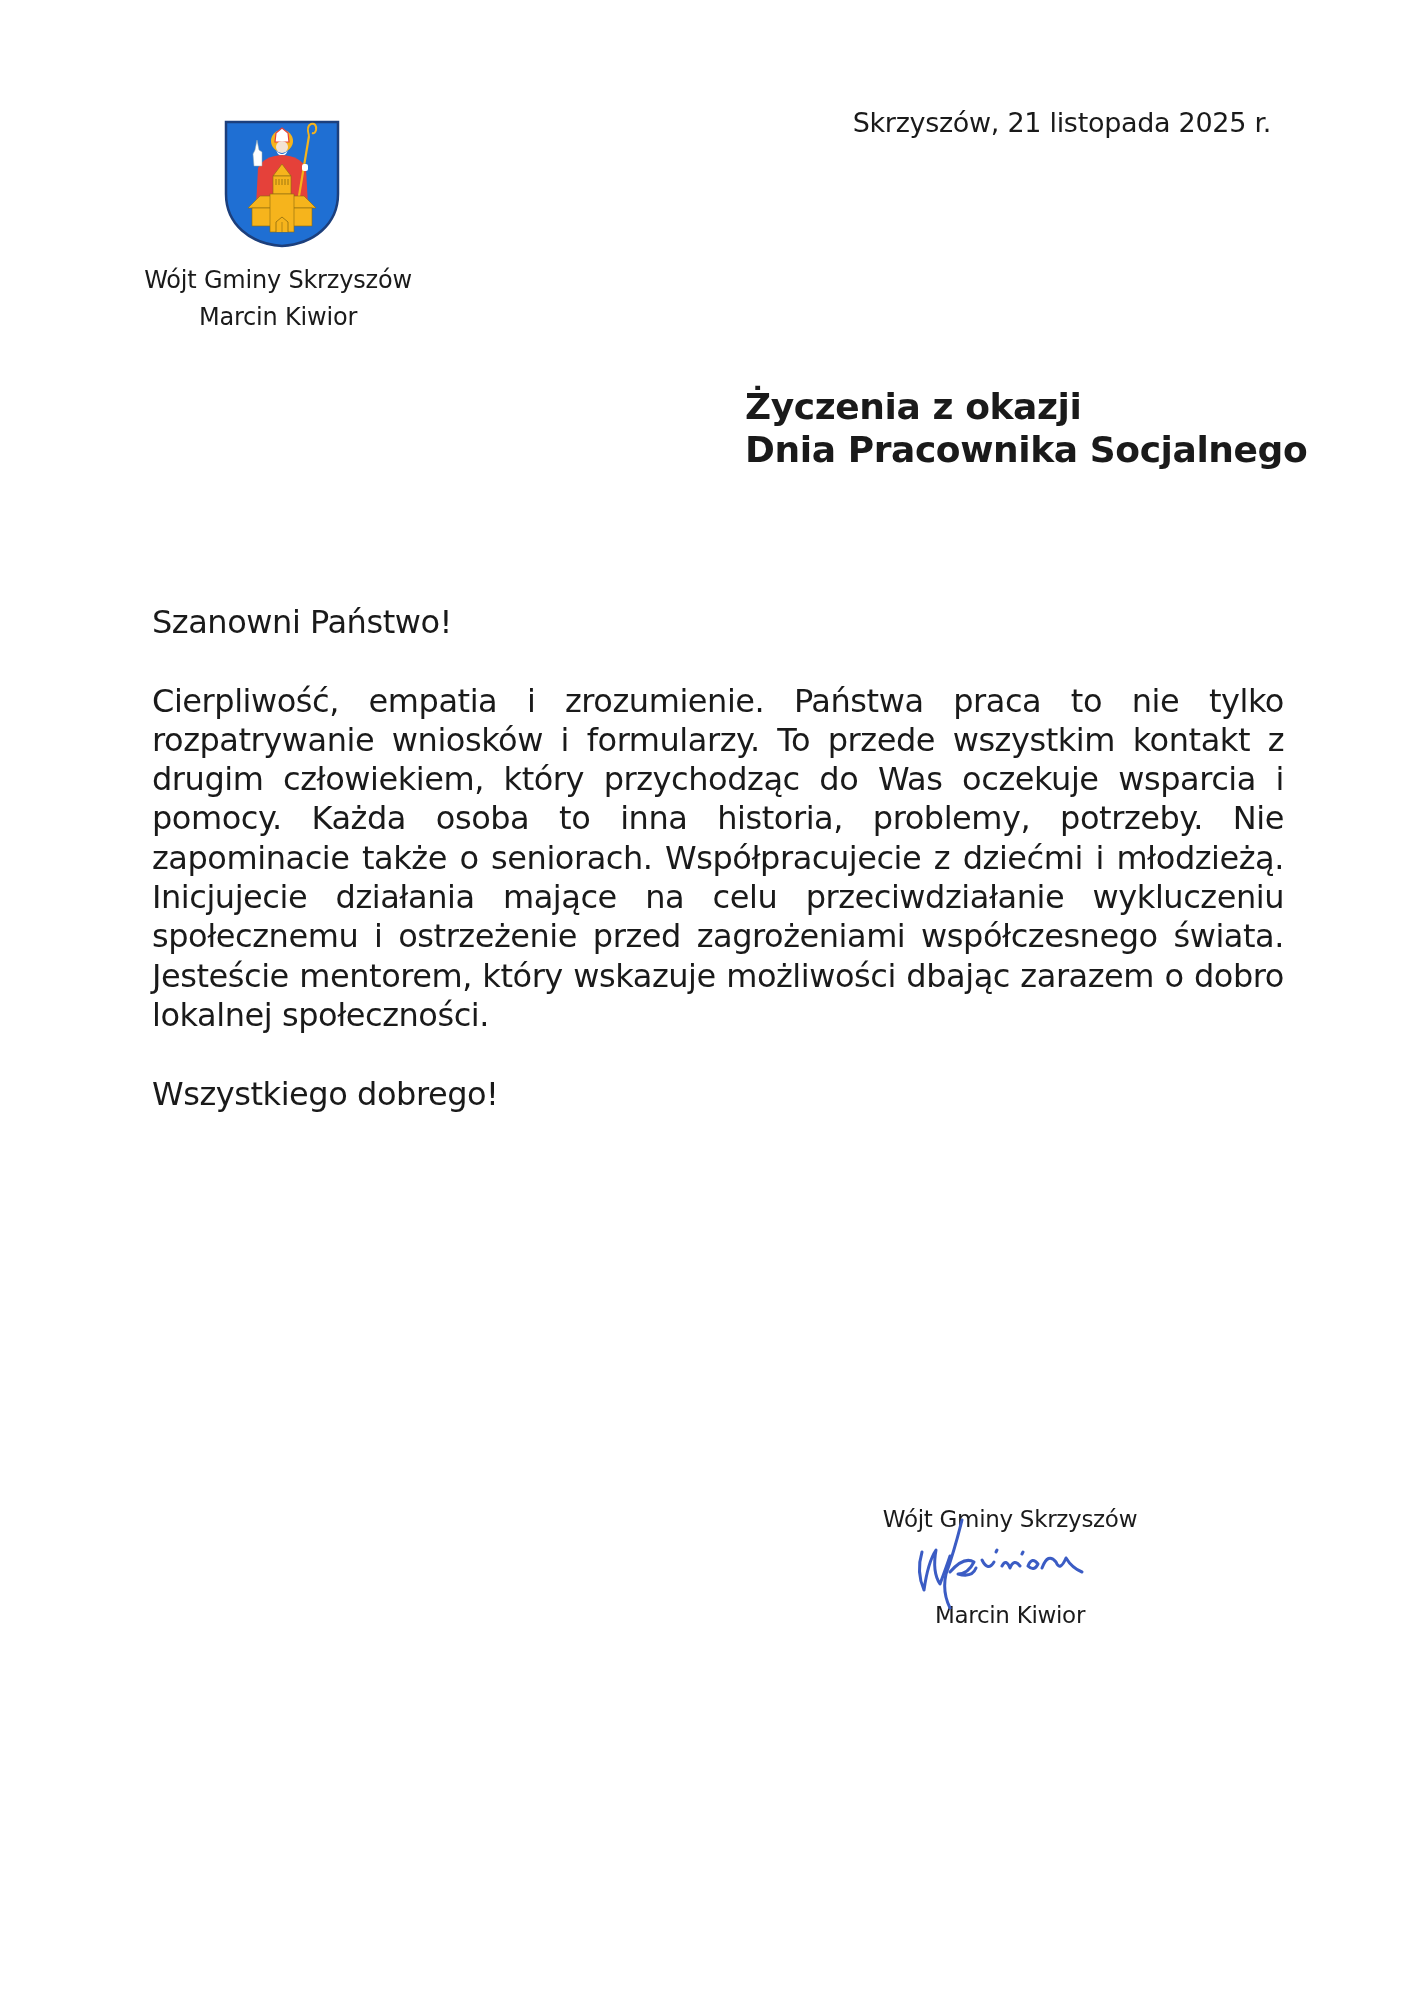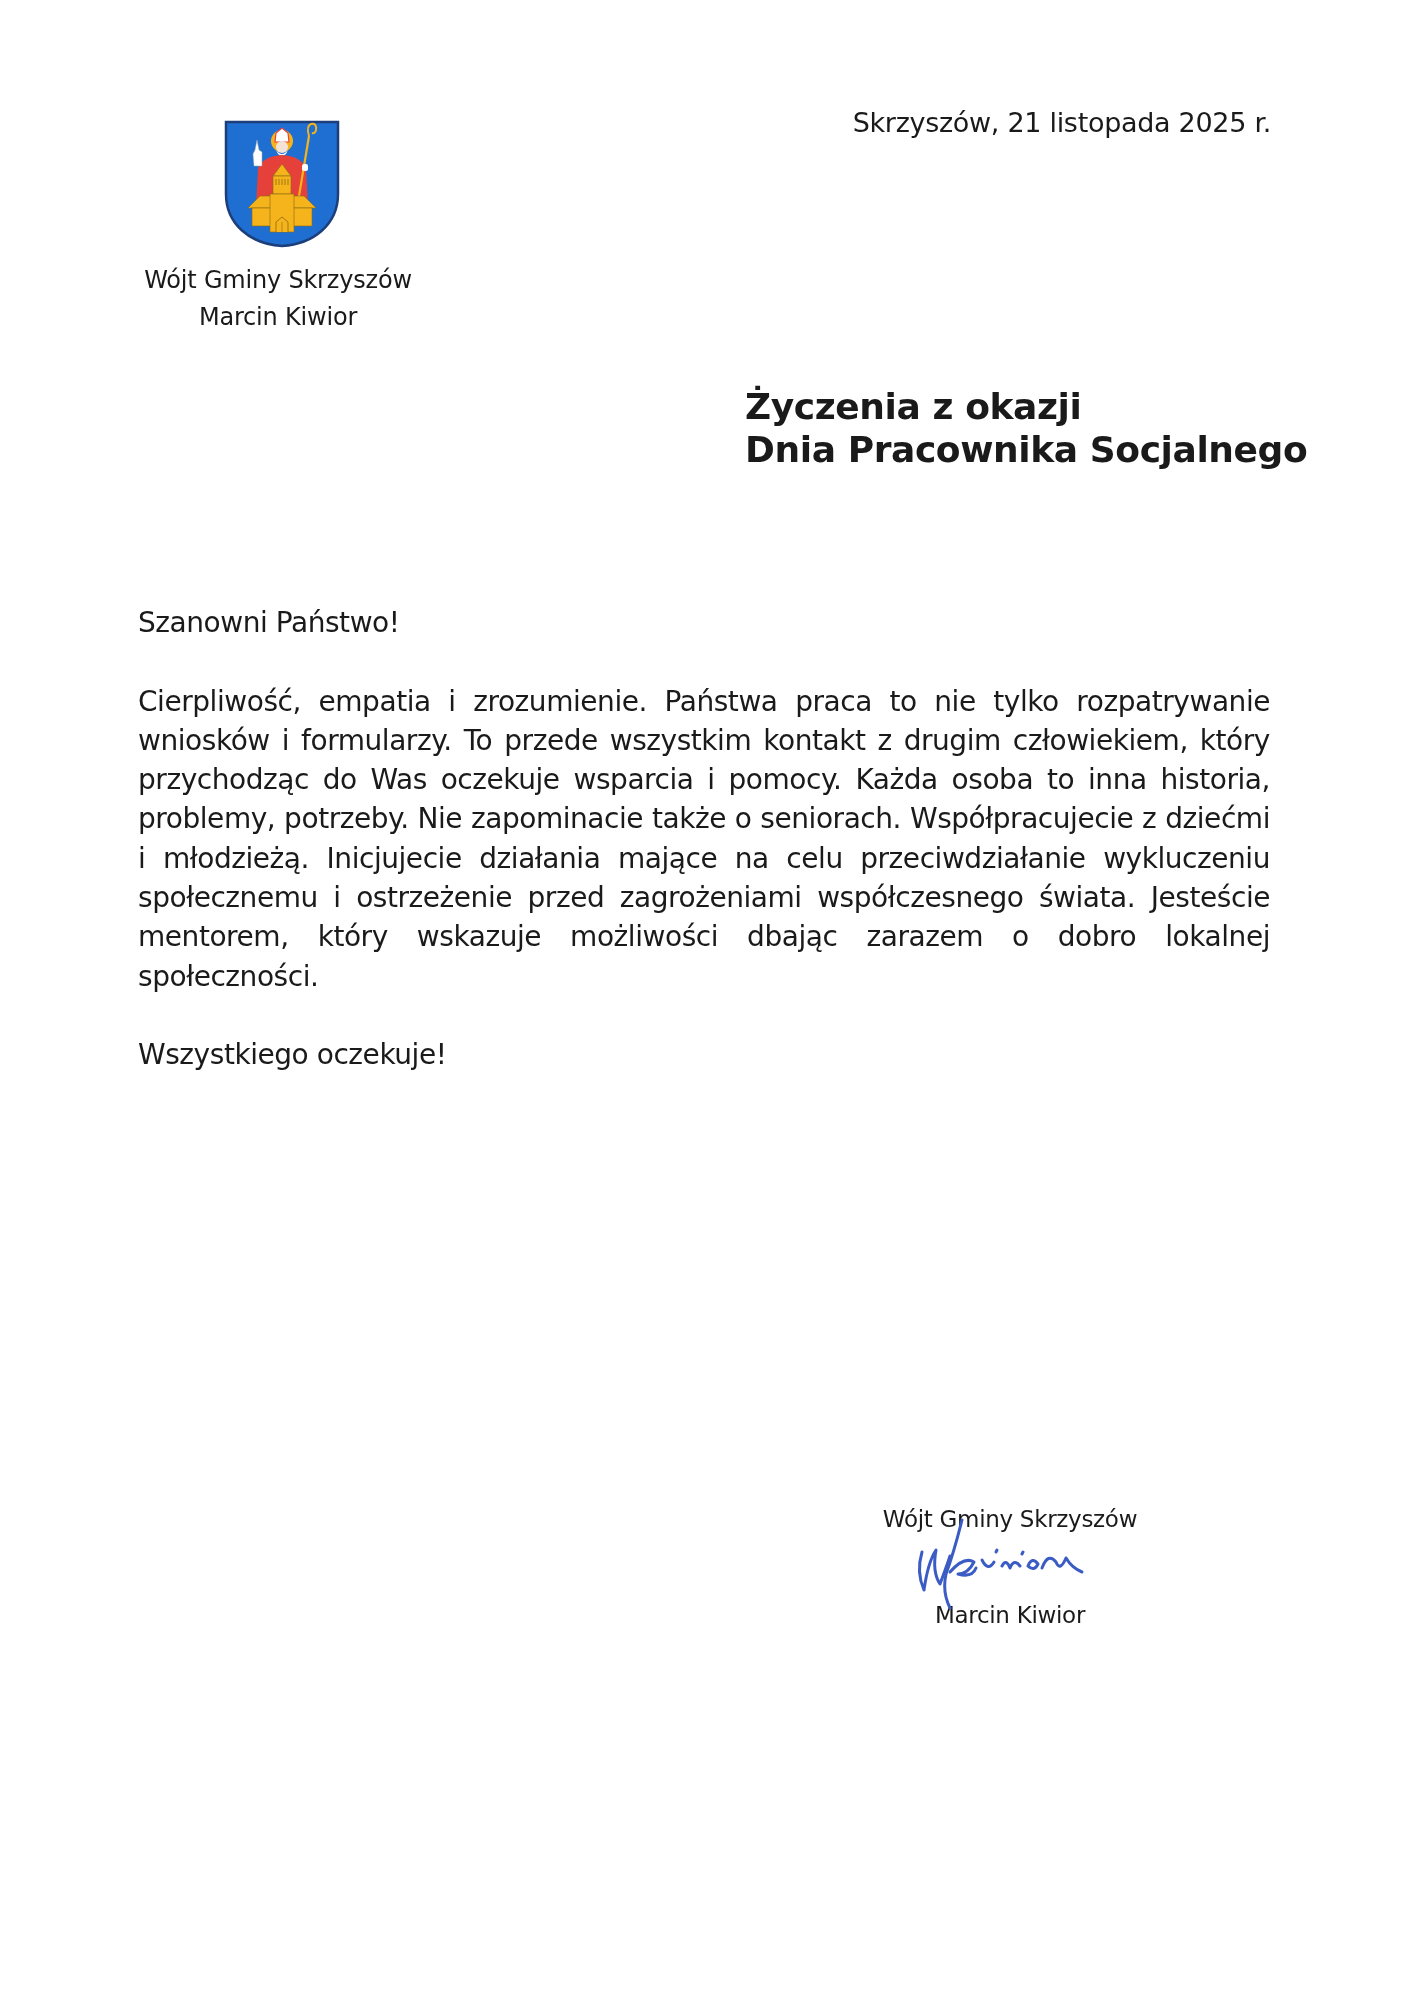--- a/index.html
+++ b/index.html
@@ -47,24 +47,24 @@
       left: 745px;
       top: 385px;
       font-size: 36px;
       line-height: 43px;
       font-weight: bold;
       letter-spacing: -0.4px;
     }
     .subject div { white-space: nowrap; }
     .body-text {
       position: absolute;
-      left: 138px;
+      left: 152px;
       top: 603px;
       width: 1132px;
-      font-size: 28px;
+      font-size: 32px;
       line-height: 39.3px;
       letter-spacing: -0.45px;
     }
     .body-text p {
       margin: 0 0 39.3px 0;
       text-align: justify;
     }
     .body-text p.last-line-left {
       text-align: left;
     }
@@ -143,21 +143,21 @@
 <div class="date">Skrzyszów, 21 listopada 2025 r.</div>
 
 <div class="subject">
   <div>Życzenia z okazji</div>
   <div>Dnia Pracownika Socjalnego</div>
 </div>
 
 <div class="body-text">
   <p class="last-line-left">Szanowni Państwo!</p>
   <p>Cierpliwość, empatia i zrozumienie. Państwa praca to nie tylko rozpatrywanie wniosków i formularzy. To przede wszystkim kontakt z drugim człowiekiem, który przychodząc do Was oczekuje wsparcia i pomocy. Każda osoba to inna historia, problemy, potrzeby. Nie zapominacie także o seniorach. Współpracujecie z dziećmi i młodzieżą. Inicjujecie działania mające na celu przeciwdziałanie wykluczeniu społecznemu i ostrzeżenie przed zagrożeniami współczesnego świata. Jesteście mentorem, który wskazuje możliwości dbając zarazem o dobro lokalnej społeczności.</p>
-  <p class="last-line-left">Wszystkiego oczekuje!</p>
+  <p class="last-line-left">Wszystkiego dobrego!</p>
 </div>
 
 <div class="signature-block">
   <div class="sig-title">Wójt Gminy Skrzyszów</div>
   <svg class="signature-svg" viewBox="0 0 190 100" xmlns="http://www.w3.org/2000/svg">
     <g fill="none" stroke="#3b5cc4" stroke-width="3" stroke-linecap="round" stroke-linejoin="round">
       <path d="M12 40 Q6 60 14 78 M14 78 Q18 50 26 38 Q22 60 30 72 Q36 56 40 44"></path>
       <path d="M52 8 Q44 40 36 62 Q32 80 40 96"></path>
       <path d="M40 60 Q54 44 64 50 Q58 62 48 62 Q62 66 66 56"></path>
       <path d="M72 48 Q78 60 84 50 M86 40 L87 38"></path>

